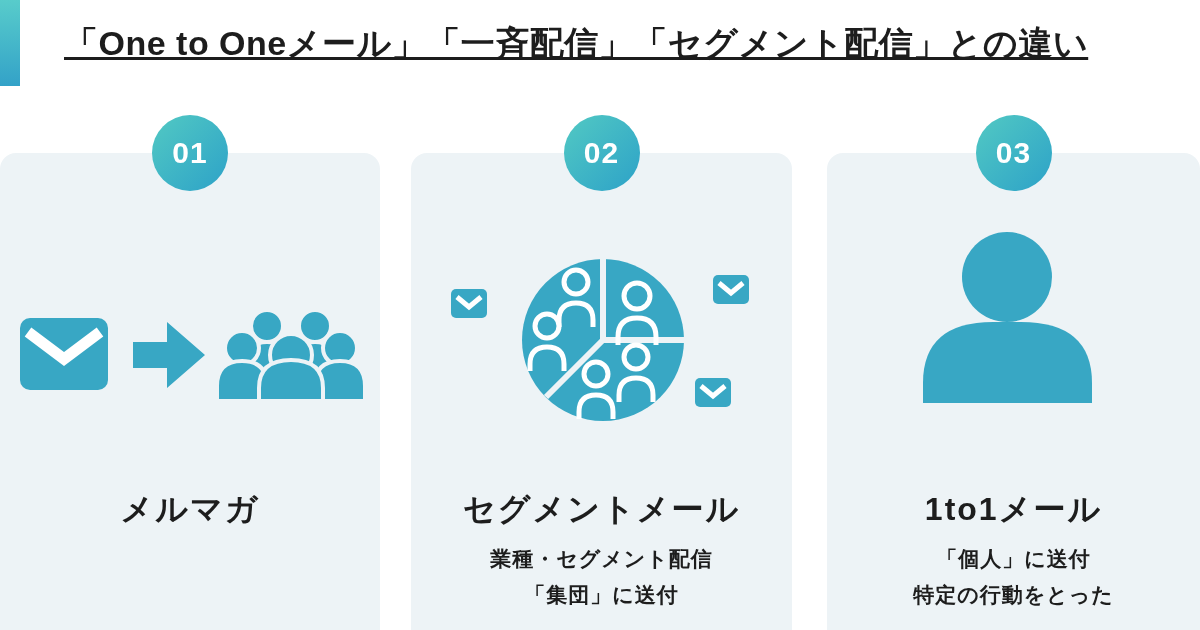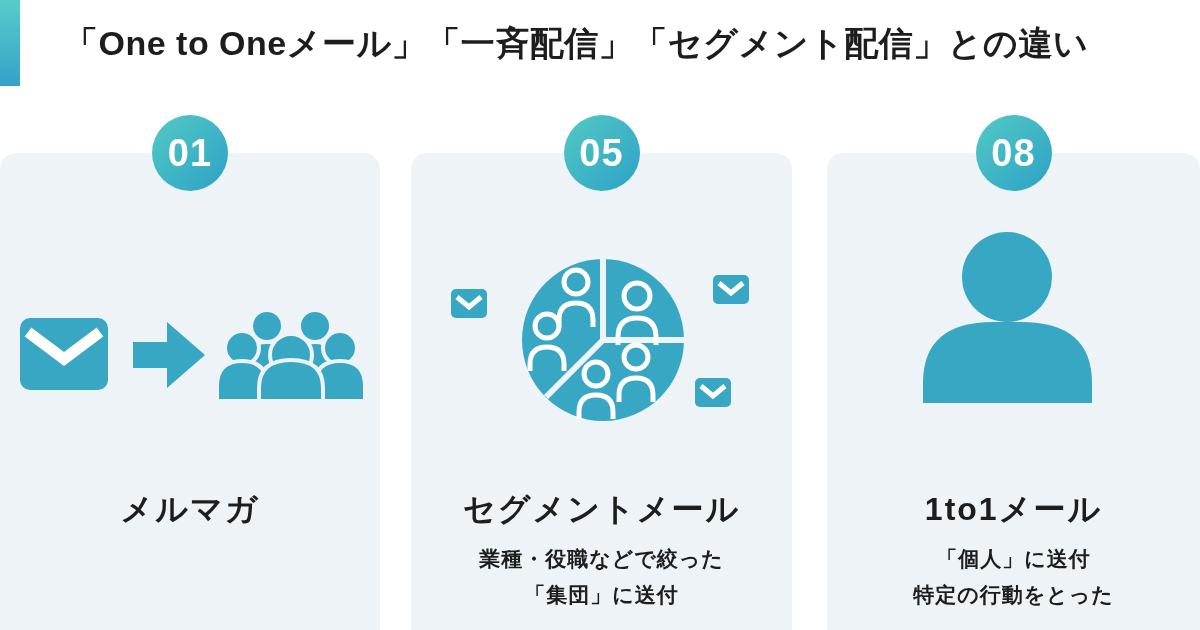--- a/index.html
+++ b/index.html
@@ -24,35 +24,36 @@
   .accent-bar{
     position:absolute;left:0;top:0;width:20px;height:86px;
     background:linear-gradient(180deg,var(--bar-grad-start),var(--bar-grad-end));
   }
   .page-title{
     position:absolute;left:64px;top:0;height:88px;right:20px;
     display:flex;align-items:center;
     font-size:34px;font-weight:800;letter-spacing:0.5px;
     color:var(--text-dark);
     white-space:nowrap;
+    text-decoration:underline;
   }
   .card{
     position:absolute;top:153px;height:477px;
     background:var(--card-bg);
     border-radius:16px 16px 0 0;
   }
   .card1{left:0;width:380px;}
   .card2{left:411px;width:381px;}
   .card3{left:827px;width:373px;}
   .badge{
     position:absolute;top:-38px;left:50%;transform:translateX(-50%);
     width:76px;height:76px;border-radius:50%;
     background:linear-gradient(135deg,var(--badge-grad-start),var(--badge-grad-end));
     display:flex;align-items:center;justify-content:center;
-    color:#ffffff;font-size:38px;font-weight:800;letter-spacing:1px;
+    color:#ffffff;font-size:30px;font-weight:800;letter-spacing:1px;
   }
   .icon-area{position:absolute;}
   .card-title{
     position:absolute;top:335px;left:0;width:100%;
     text-align:center;
     font-size:32px;font-weight:800;letter-spacing:2px;
     color:var(--text-dark);
   }
   .card-desc{
     position:absolute;top:388px;left:0;width:100%;height:72px;
@@ -96,21 +97,21 @@
       <path class="stroke-bg" d="M300,101 v-15 q0,-25 25,-25 q25,0 25,25 v15 z"></path>
       <circle class="stroke-bg" cx="276" cy="55" r="21"></circle>
       <path class="stroke-bg" d="M244,101 v-13 q0,-28 32,-28 q32,0 32,28 v13 z"></path>
     </g>
   </svg>
 
   <div class="card-title">メルマガ</div>
 </section>
 
 <section class="card card2">
-  <div class="badge">05</div>
+  <div class="badge">02</div>
 
   <svg class="icon-area" style="left:19px;top:97px;" width="340" height="180" viewBox="0 0 340 180">
 
     <g>
       <circle class="fill-teal" cx="173" cy="90" r="81"></circle>
       <g class="stroke-bg" stroke-width="6" fill="none">
         <line x1="173" y1="90" x2="173" y2="9"></line>
         <line x1="173" y1="90" x2="254" y2="90"></line>
         <line x1="173" y1="90" x2="116" y2="147"></line>
       </g>
@@ -148,27 +149,27 @@
       <polyline class="stroke-white" points="289,33 301,43 313,33" stroke-width="5"></polyline>
     </g>
     <g>
       <rect class="fill-teal" x="265" y="128" width="36" height="29" rx="5"></rect>
       <polyline class="stroke-white" points="271,136 283,146 295,136" stroke-width="5"></polyline>
     </g>
   </svg>
 
   <div class="card-title">セグメントメール</div>
   <div class="card-desc">
-    <span>業種・役職などで絞った</span>
+    <span>業種・セグメント配信</span>
     <span>「集団」に送付</span>
   </div>
 </section>
 
 <section class="card card3">
-  <div class="badge">08</div>
+  <div class="badge">03</div>
 
   <svg class="icon-area" style="left:88px;top:77px;" width="185" height="180" viewBox="0 0 185 180">
     <circle class="fill-teal" cx="92" cy="47" r="45"></circle>
     <path class="fill-teal" d="M8,173 L8,153 Q8,92 78,92 L106,92 Q177,92 177,153 L177,173 Z"></path>
   </svg>
 
   <div class="card-title">1to1メール</div>
   <div class="card-desc">
     <span>「個人」に送付</span>
     <span>特定の行動をとった</span>

